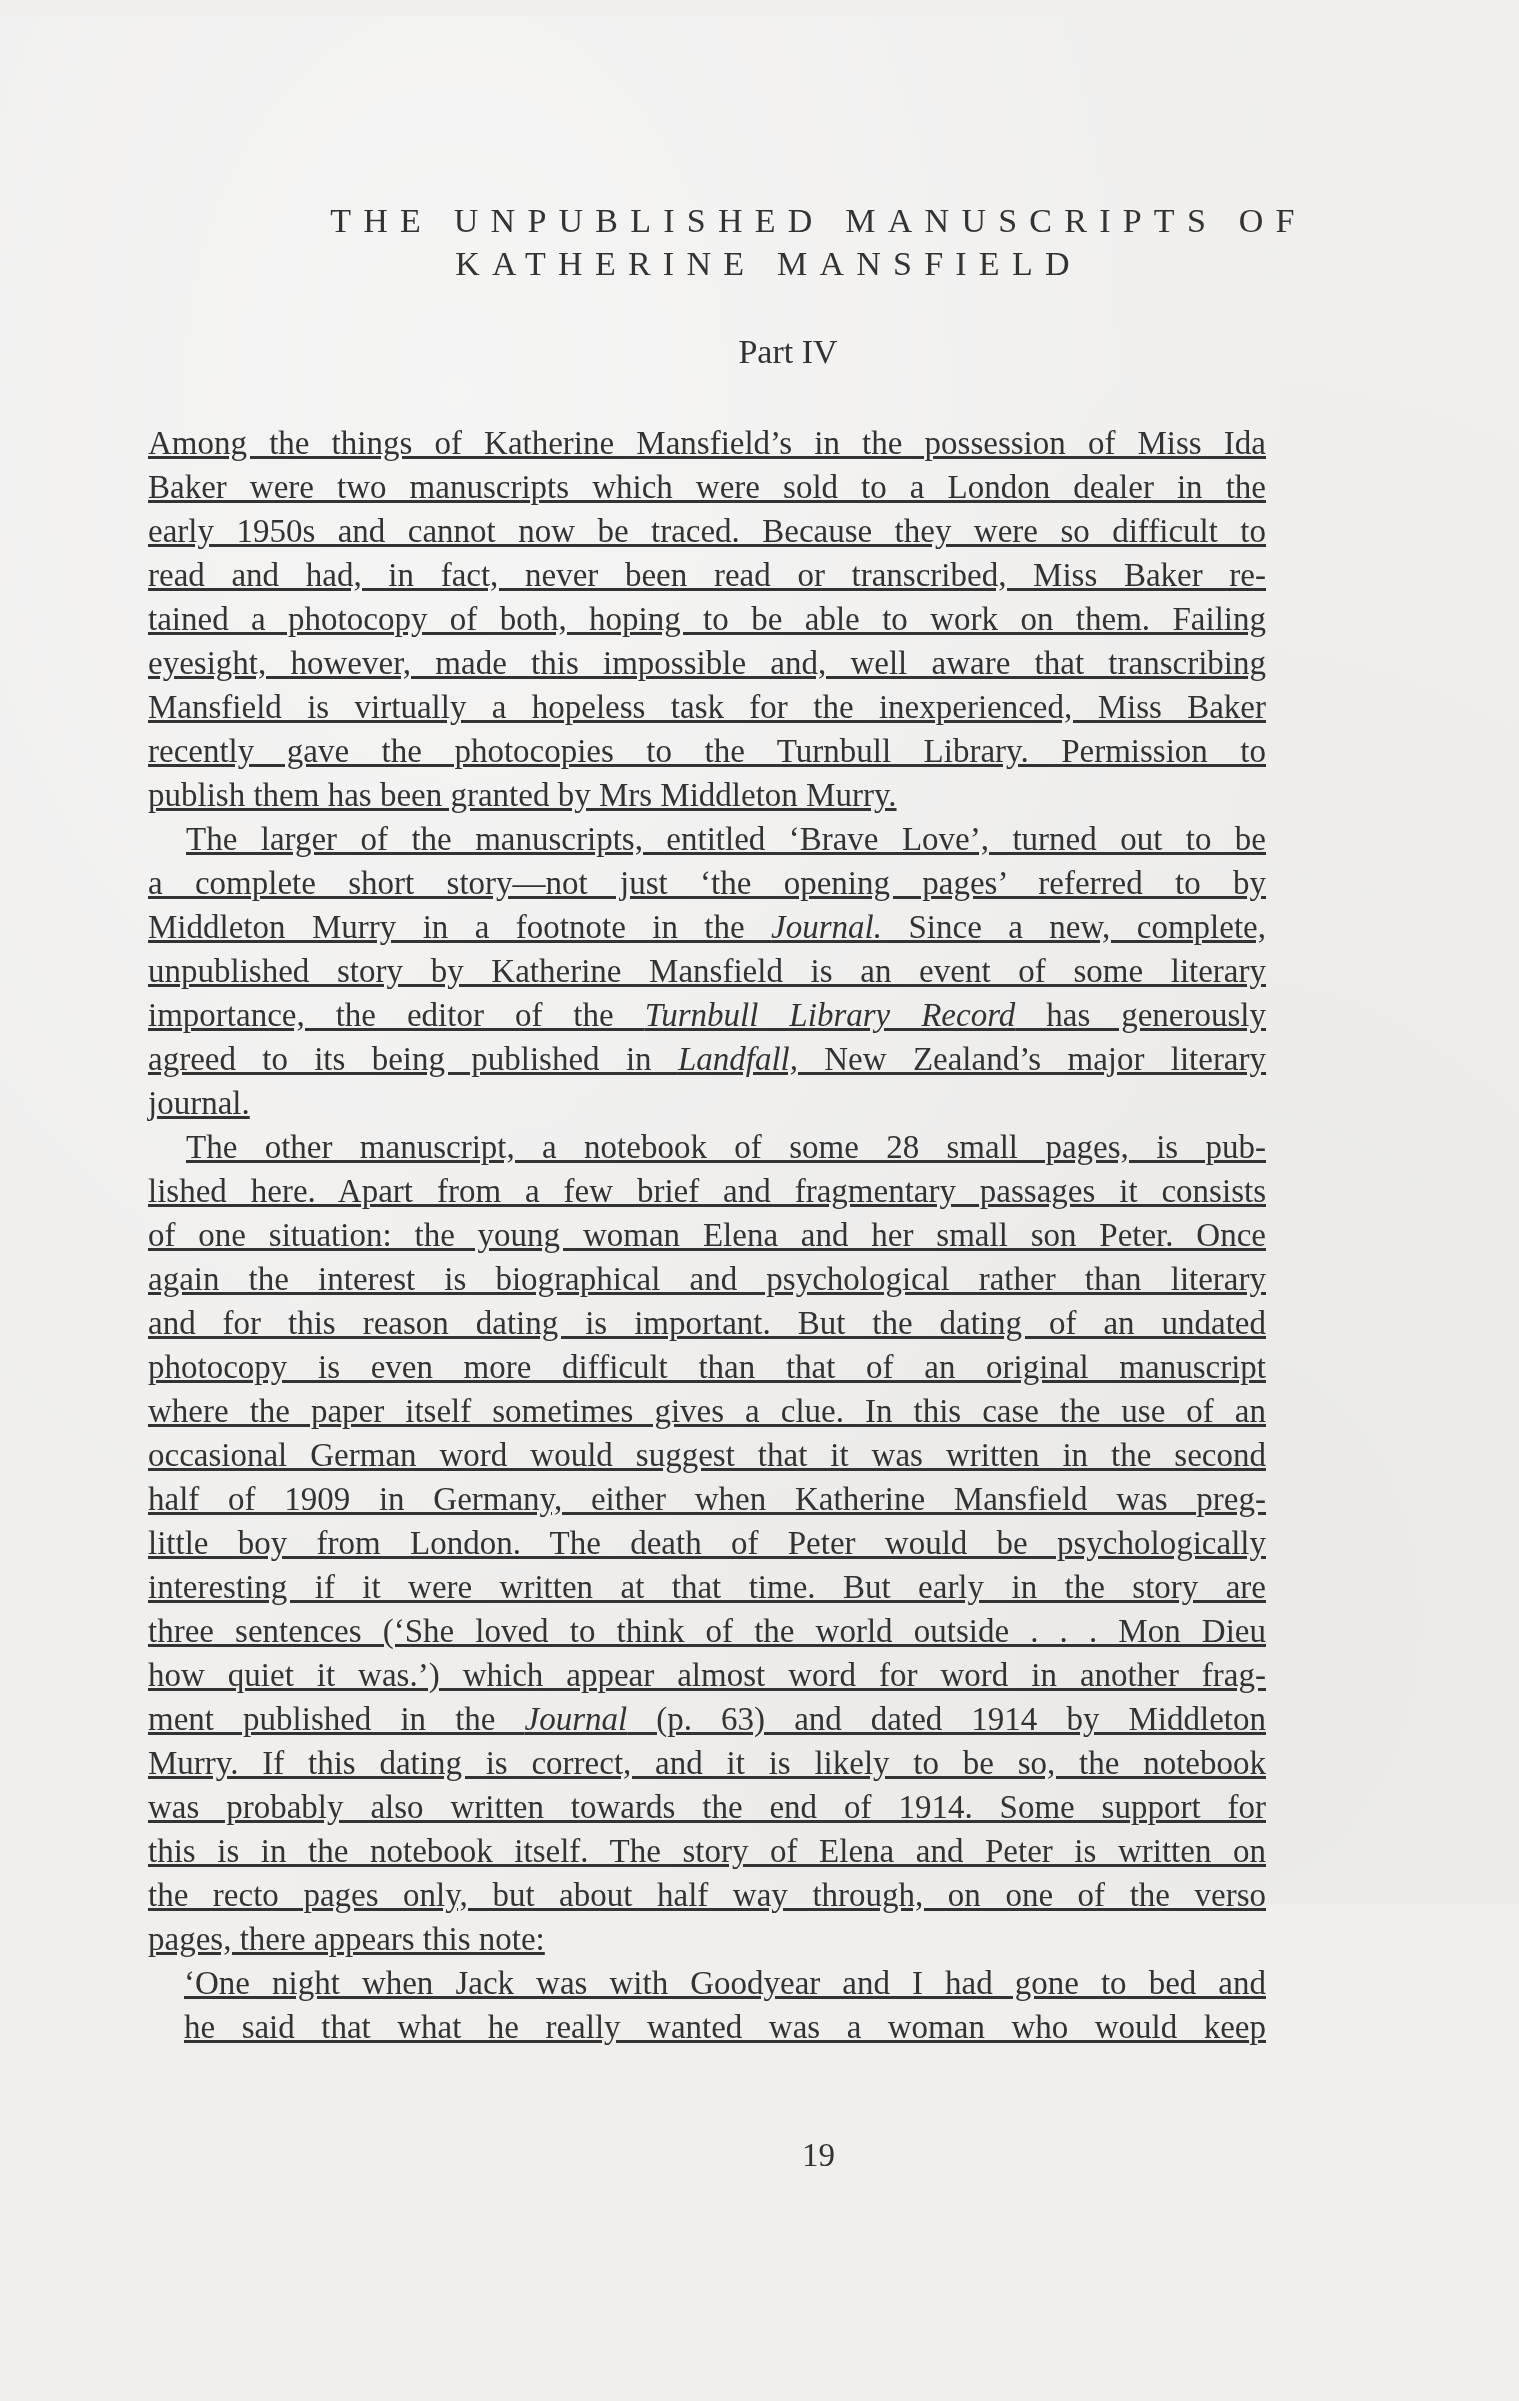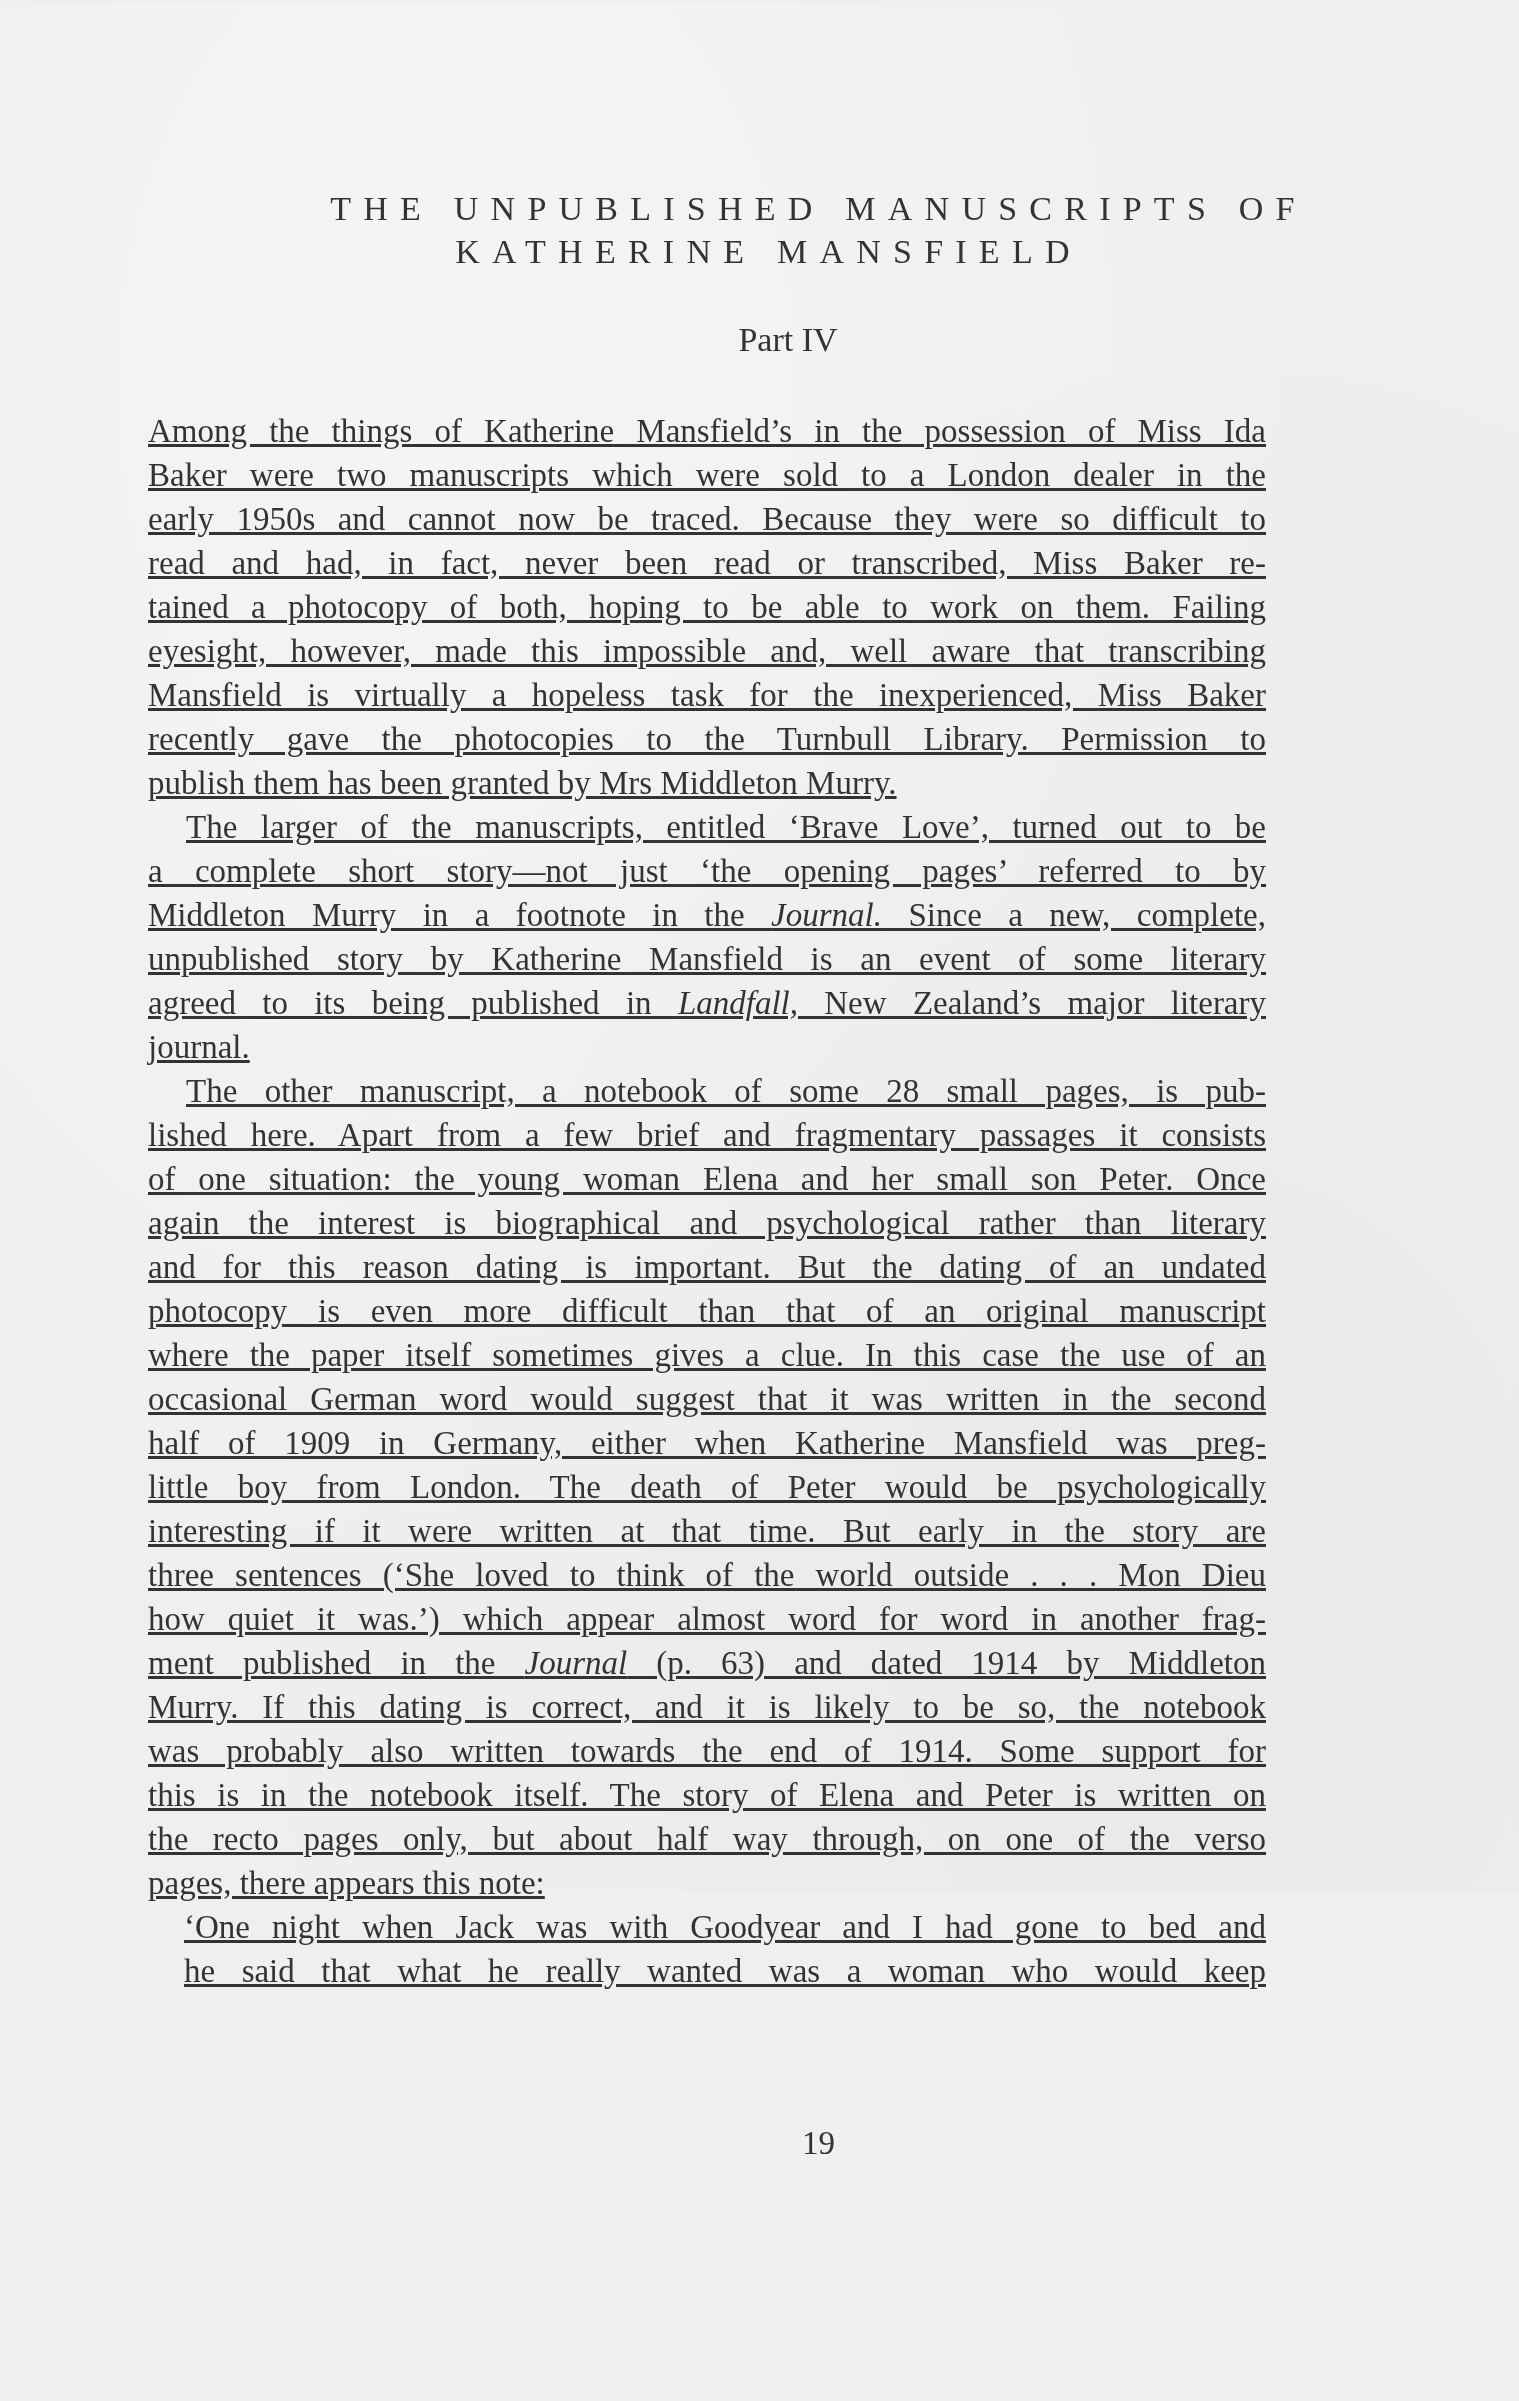--- a/index.html
+++ b/index.html
@@ -10,21 +10,21 @@
     width: 1520px;
     height: 2401px;
     background: #f0efee;
     position: relative;
     overflow: hidden;
     font-family: "Liberation Serif", "DejaVu Serif", serif;
     color: #333333;
   }
   .page {
     position: absolute;
-    left: 0; top: 4px;
+    left: 0; top: 16px;
     width: 1520px;
     height: 1888px;
     background:
       radial-gradient(ellipse at 30% 20%, rgba(255,255,255,0.35), rgba(255,255,255,0) 60%),
       radial-gradient(ellipse at 80% 85%, rgba(0,0,0,0.025), rgba(0,0,0,0) 60%),
       #f0efee;
   }
   .title-line {
     position: absolute;
     left: 0;
@@ -104,20 +104,21 @@
         <span class="line" style="">eyesight, however, made this impossible and, well aware that transcribing</span>
         <span class="line" style="">Mansfield is virtually a hopeless task for the inexperienced, Miss Baker</span>
         <span class="line" style="">recently gave the photocopies to the Turnbull Library. Permission to</span>
         <span class="line last" style="">publish them has been granted by Mrs Middleton Murry.</span>
       </div>
       <div>
         <span class="line indent" style="">The larger of the manuscripts, entitled ‘Brave Love’, turned out to be</span>
         <span class="line" style="">a complete short story—not just ‘the opening pages’ referred to by</span>
         <span class="line" style="">Middleton Murry in a footnote in the <span class="it">Journal.</span> Since a new, complete,</span>
         <span class="line" style="">unpublished story by Katherine Mansfield is an event of some literary</span>
+        <span class="line" style="">importance, the editor of the <span class="it">Turnbull Library Record</span> has generously</span>
         <span class="line" style="">agreed to its being published in <span class="it">Landfall,</span> New Zealand’s major literary</span>
         <span class="line last" style="">journal.</span>
       </div>
       <div>
         <span class="line indent" style="">The other manuscript, a notebook of some 28 small pages, is pub-</span>
         <span class="line" style="">lished here. Apart from a few brief and fragmentary passages it consists</span>
         <span class="line" style="">of one situation: the young woman Elena and her small son Peter. Once</span>
         <span class="line" style="">again the interest is biographical and psychological rather than literary</span>
         <span class="line" style="">and for this reason dating is important. But the dating of an undated</span>
         <span class="line" style="">photocopy is even more difficult than that of an original manuscript</span>

